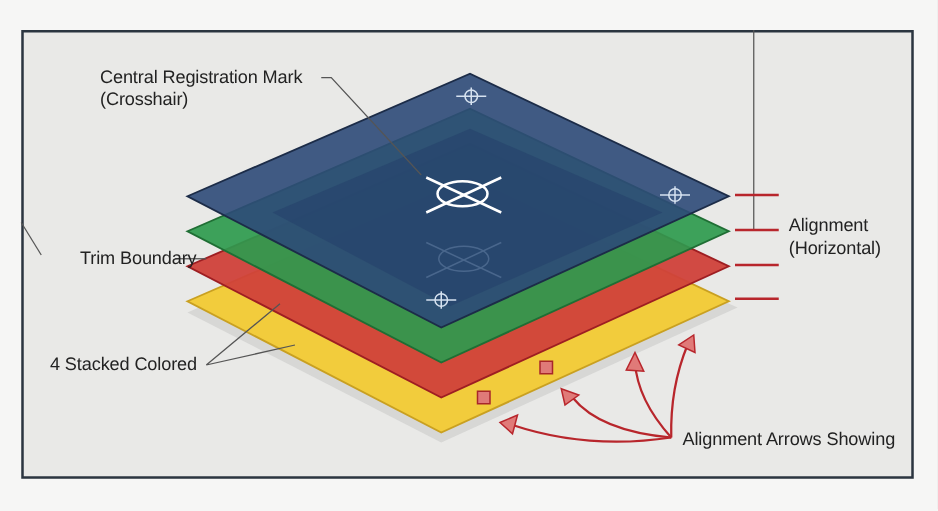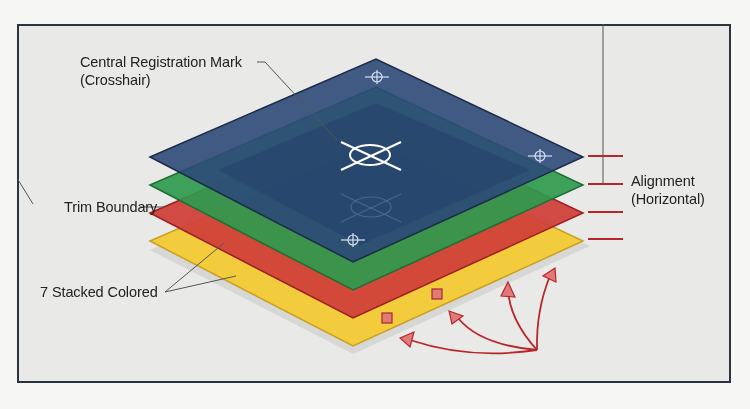--- a/index.html
+++ b/index.html
@@ -82,20 +82,21 @@
     <polygon points="555,268 556,282 543,276"></polygon>
   </g>
 </svg>
 
 <div class="lbl" style="left:80px;top:53px;">
   <div>Central Registration Mark</div>
   <div>(Crosshair)</div>
 </div>
 <div class="lbl" style="left:40px;top:198px;margin-left:24px;">Trim Boundary</div>
 <div class="lbl" style="left:40px;top:283px;">
-  <div>7 Stacked Colored</div>
+  <div>4 Stacked Colored</div>
 </div>
 <div class="lbl" style="left:631px;top:149px;margin-top:23px;">
   <div>Alignment</div>
   <div>(Horizontal)</div>
 </div>
 <div class="lbl" style="left:546px;top:343px;">
+  <div>Alignment Arrows Showing</div>
 </div>
 
 </body></html>

